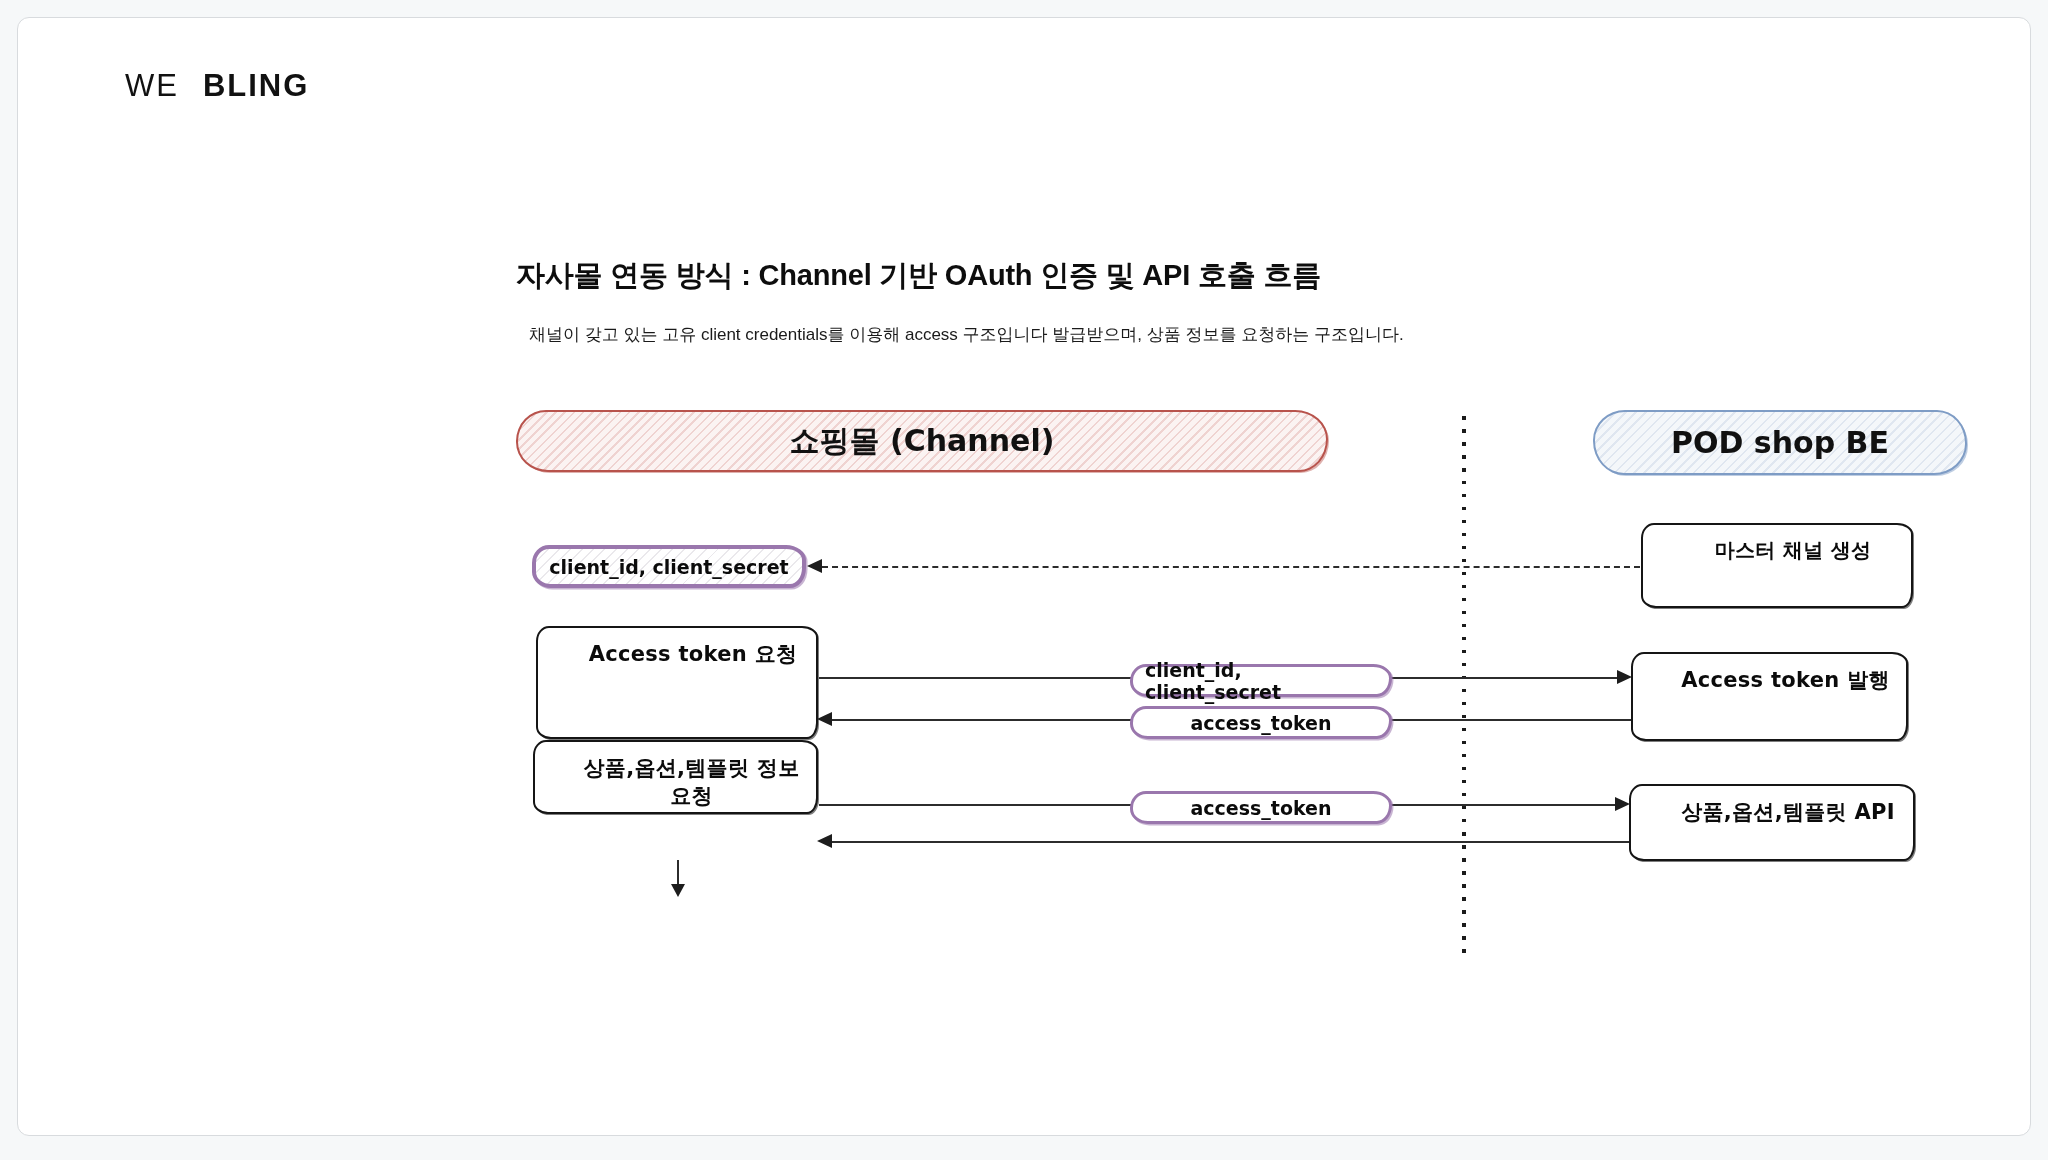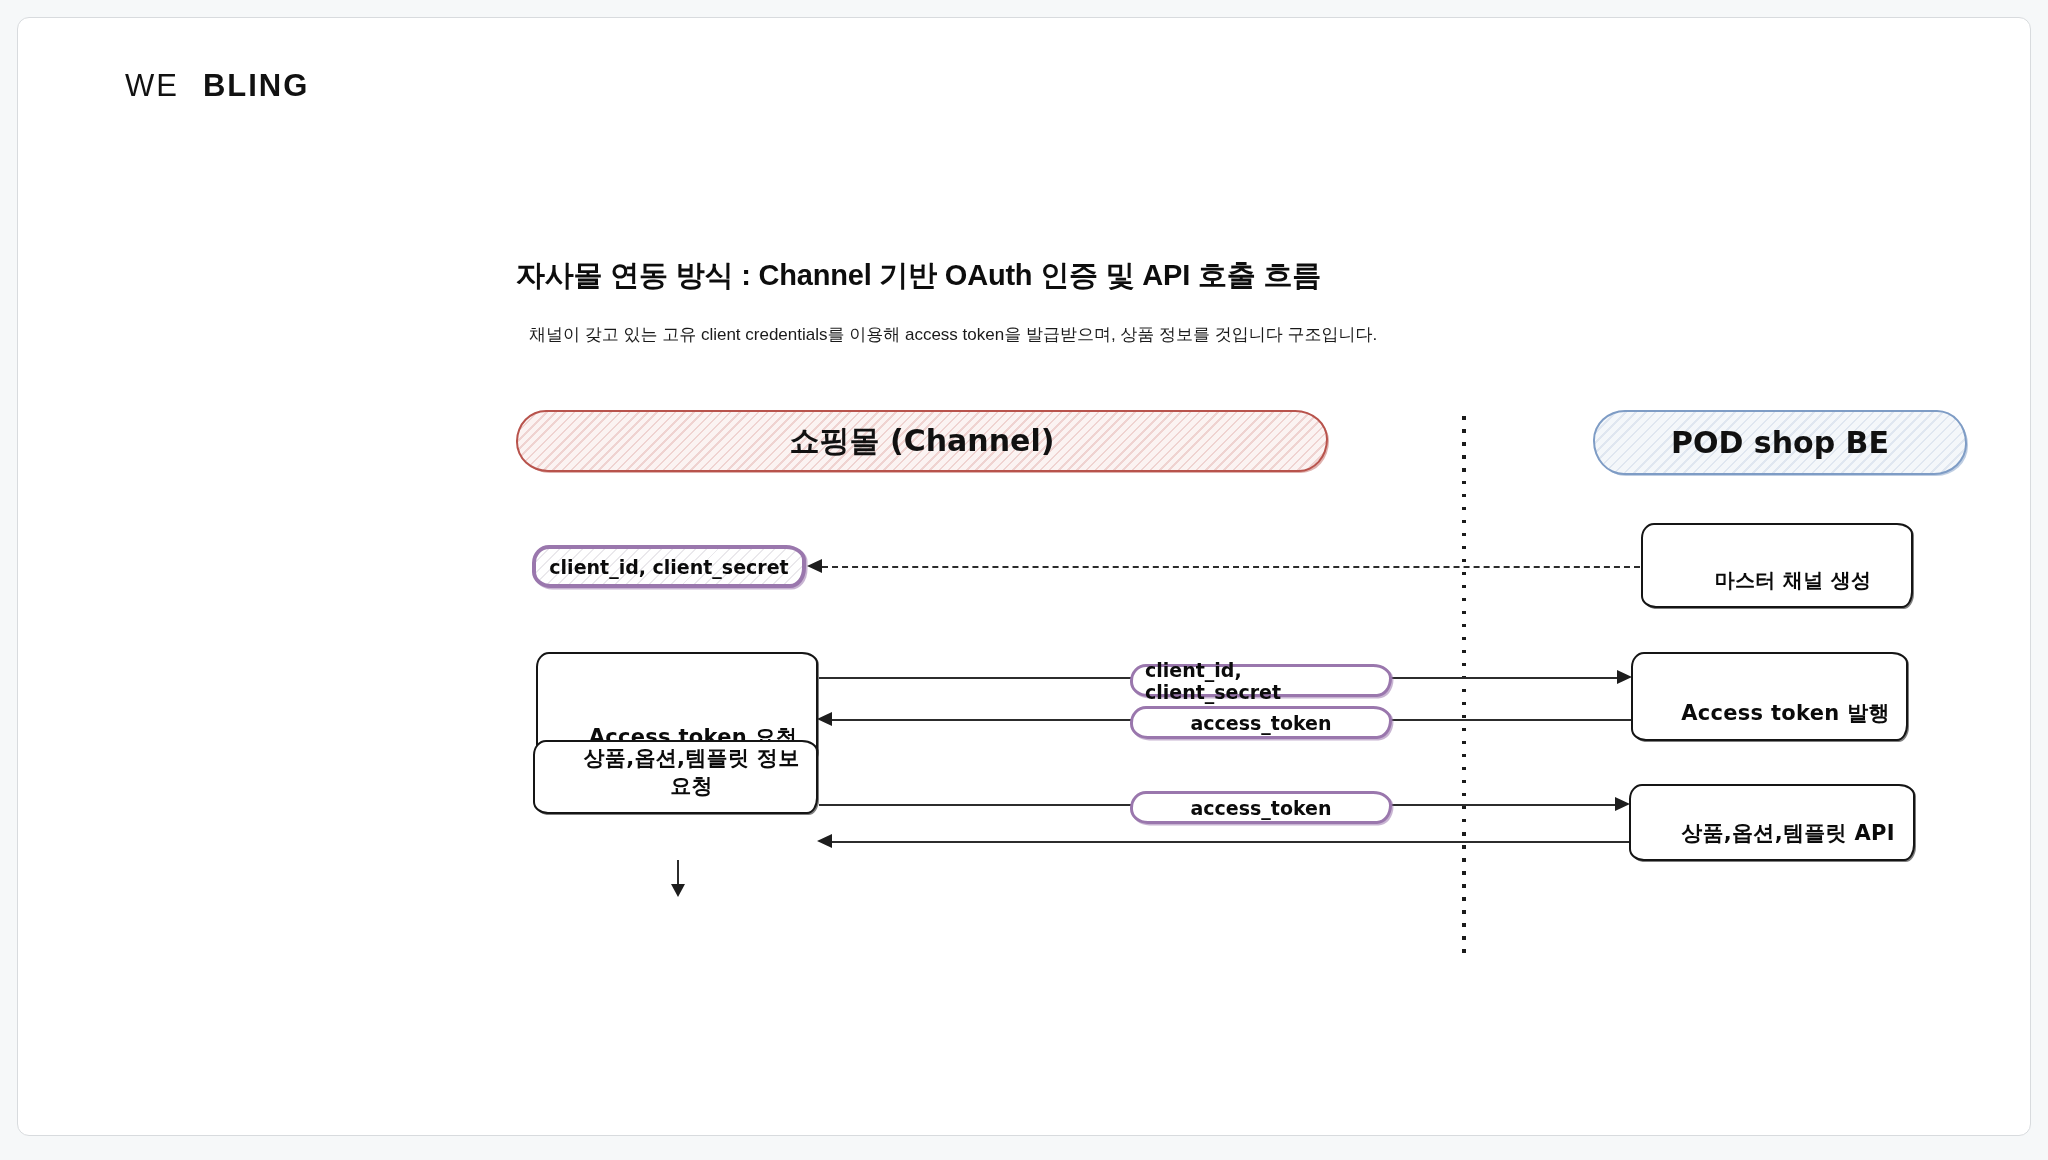--- a/index.html
+++ b/index.html
@@ -41,30 +41,30 @@
   }
 
   
   .divider {
     position: absolute; left: 1432px; top: 386px; width: 3.5px; height: 546px;
     background-image: repeating-linear-gradient(to bottom, #1b1b1b 0 3.5px, transparent 3.5px 13px);
   }
 
   
   .node {
-    position: absolute; display: flex; align-items: flex-end; justify-content: center; text-align: center;
+    position: absolute; display: flex; align-items: flex-start; justify-content: center; text-align: center;
     background: #fff; border: 2.5px solid #151515;
     border-radius: 13px 16px 11px 15px / 15px 11px 16px 12px;
     font-family: "DejaVu Sans", sans-serif; font-weight: 700; font-size: 21px; color: #0b0b0b;
     box-shadow: 1.5px 1.5px 0 -0.5px rgba(20,20,20,0.55);
     letter-spacing: 0.3px;
     padding-left: 32px;
   }
   .n-master { left: 1611px; top: 493px; width: 272px; height: 85px; font-size: 20px; }
-  .n-atreq  { left: 506px;  top: 622px; width: 282px; height: 113px; }
+  .n-atreq  { left: 506px;  top: 596px; width: 282px; height: 113px; }
   .n-atiss  { left: 1601px; top: 622px; width: 277px; height: 89px; }
   .n-pinfo  { left: 503px;  top: 710px; width: 285px; height: 74px; }
   .n-papi   { left: 1599px; top: 754px; width: 286px; height: 77px; }
   .n-pod    { left: 507px;  top: 866px; width: 281px; height: 70px; }
 
   
   .pill {
     position: absolute; display: flex; align-items: center; justify-content: center;
     background: #fff; border: 3px solid #9a77ad;
     border-radius: 17px 20px 16px 19px / 18px 15px 20px 16px;
@@ -113,21 +113,21 @@
 
 <div class="card">
 
   <div class="logo">
     <span class="we">WE</span><span class="bling">BLING</span>
   </div>
 
   <div class="title">자사몰 연동 방식 : Channel 기반 OAuth 인증 및 API 호출 흐름</div>
 
   <div class="desc">
-    <div>채널이 갖고 있는 고유 client credentials를 이용해 access token을 발급받으며, 상품 정보를 것입니다 구조입니다.</div>
+    <div>채널이 갖고 있는 고유 client credentials를 이용해 access 구조입니다 발급받으며, 상품 정보를 요청하는 구조입니다.</div>
   </div>
 
   <div class="lane lane-channel">
     <span>쇼핑몰 (Channel)</span>
   </div>
   <div class="lane lane-pod">
     <span>POD shop BE</span>
   </div>
 
   <div class="divider"></div>

